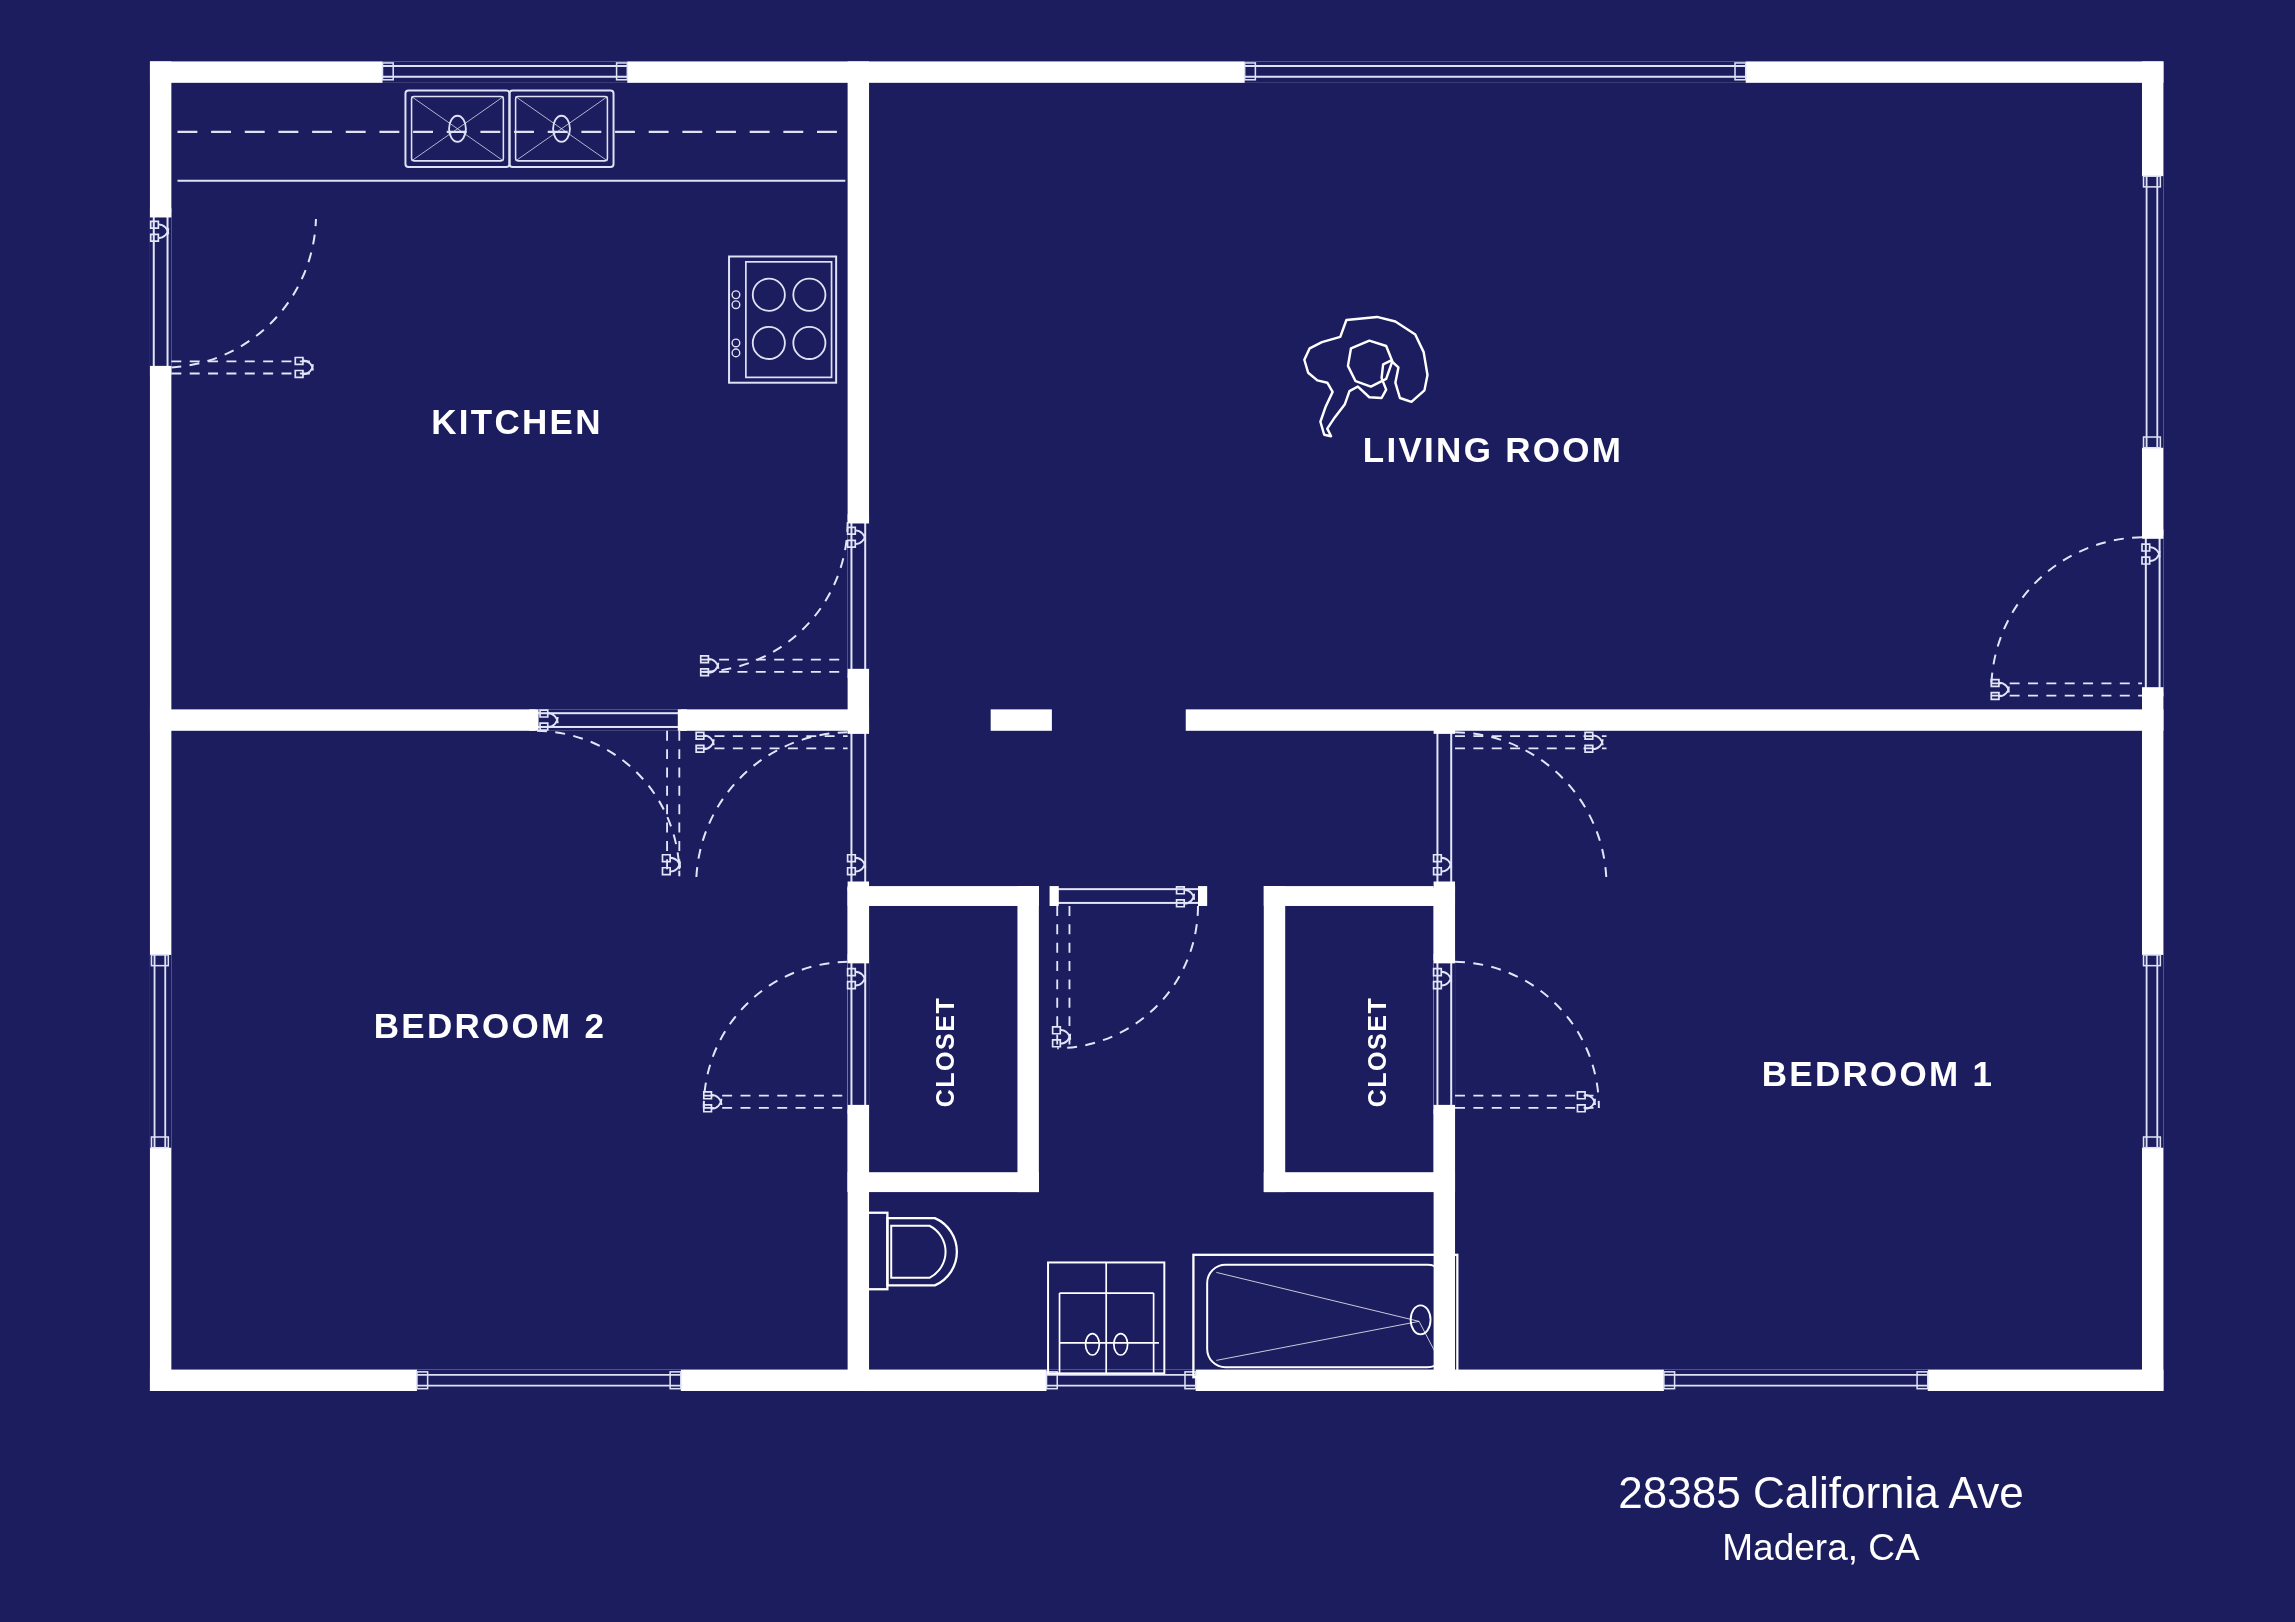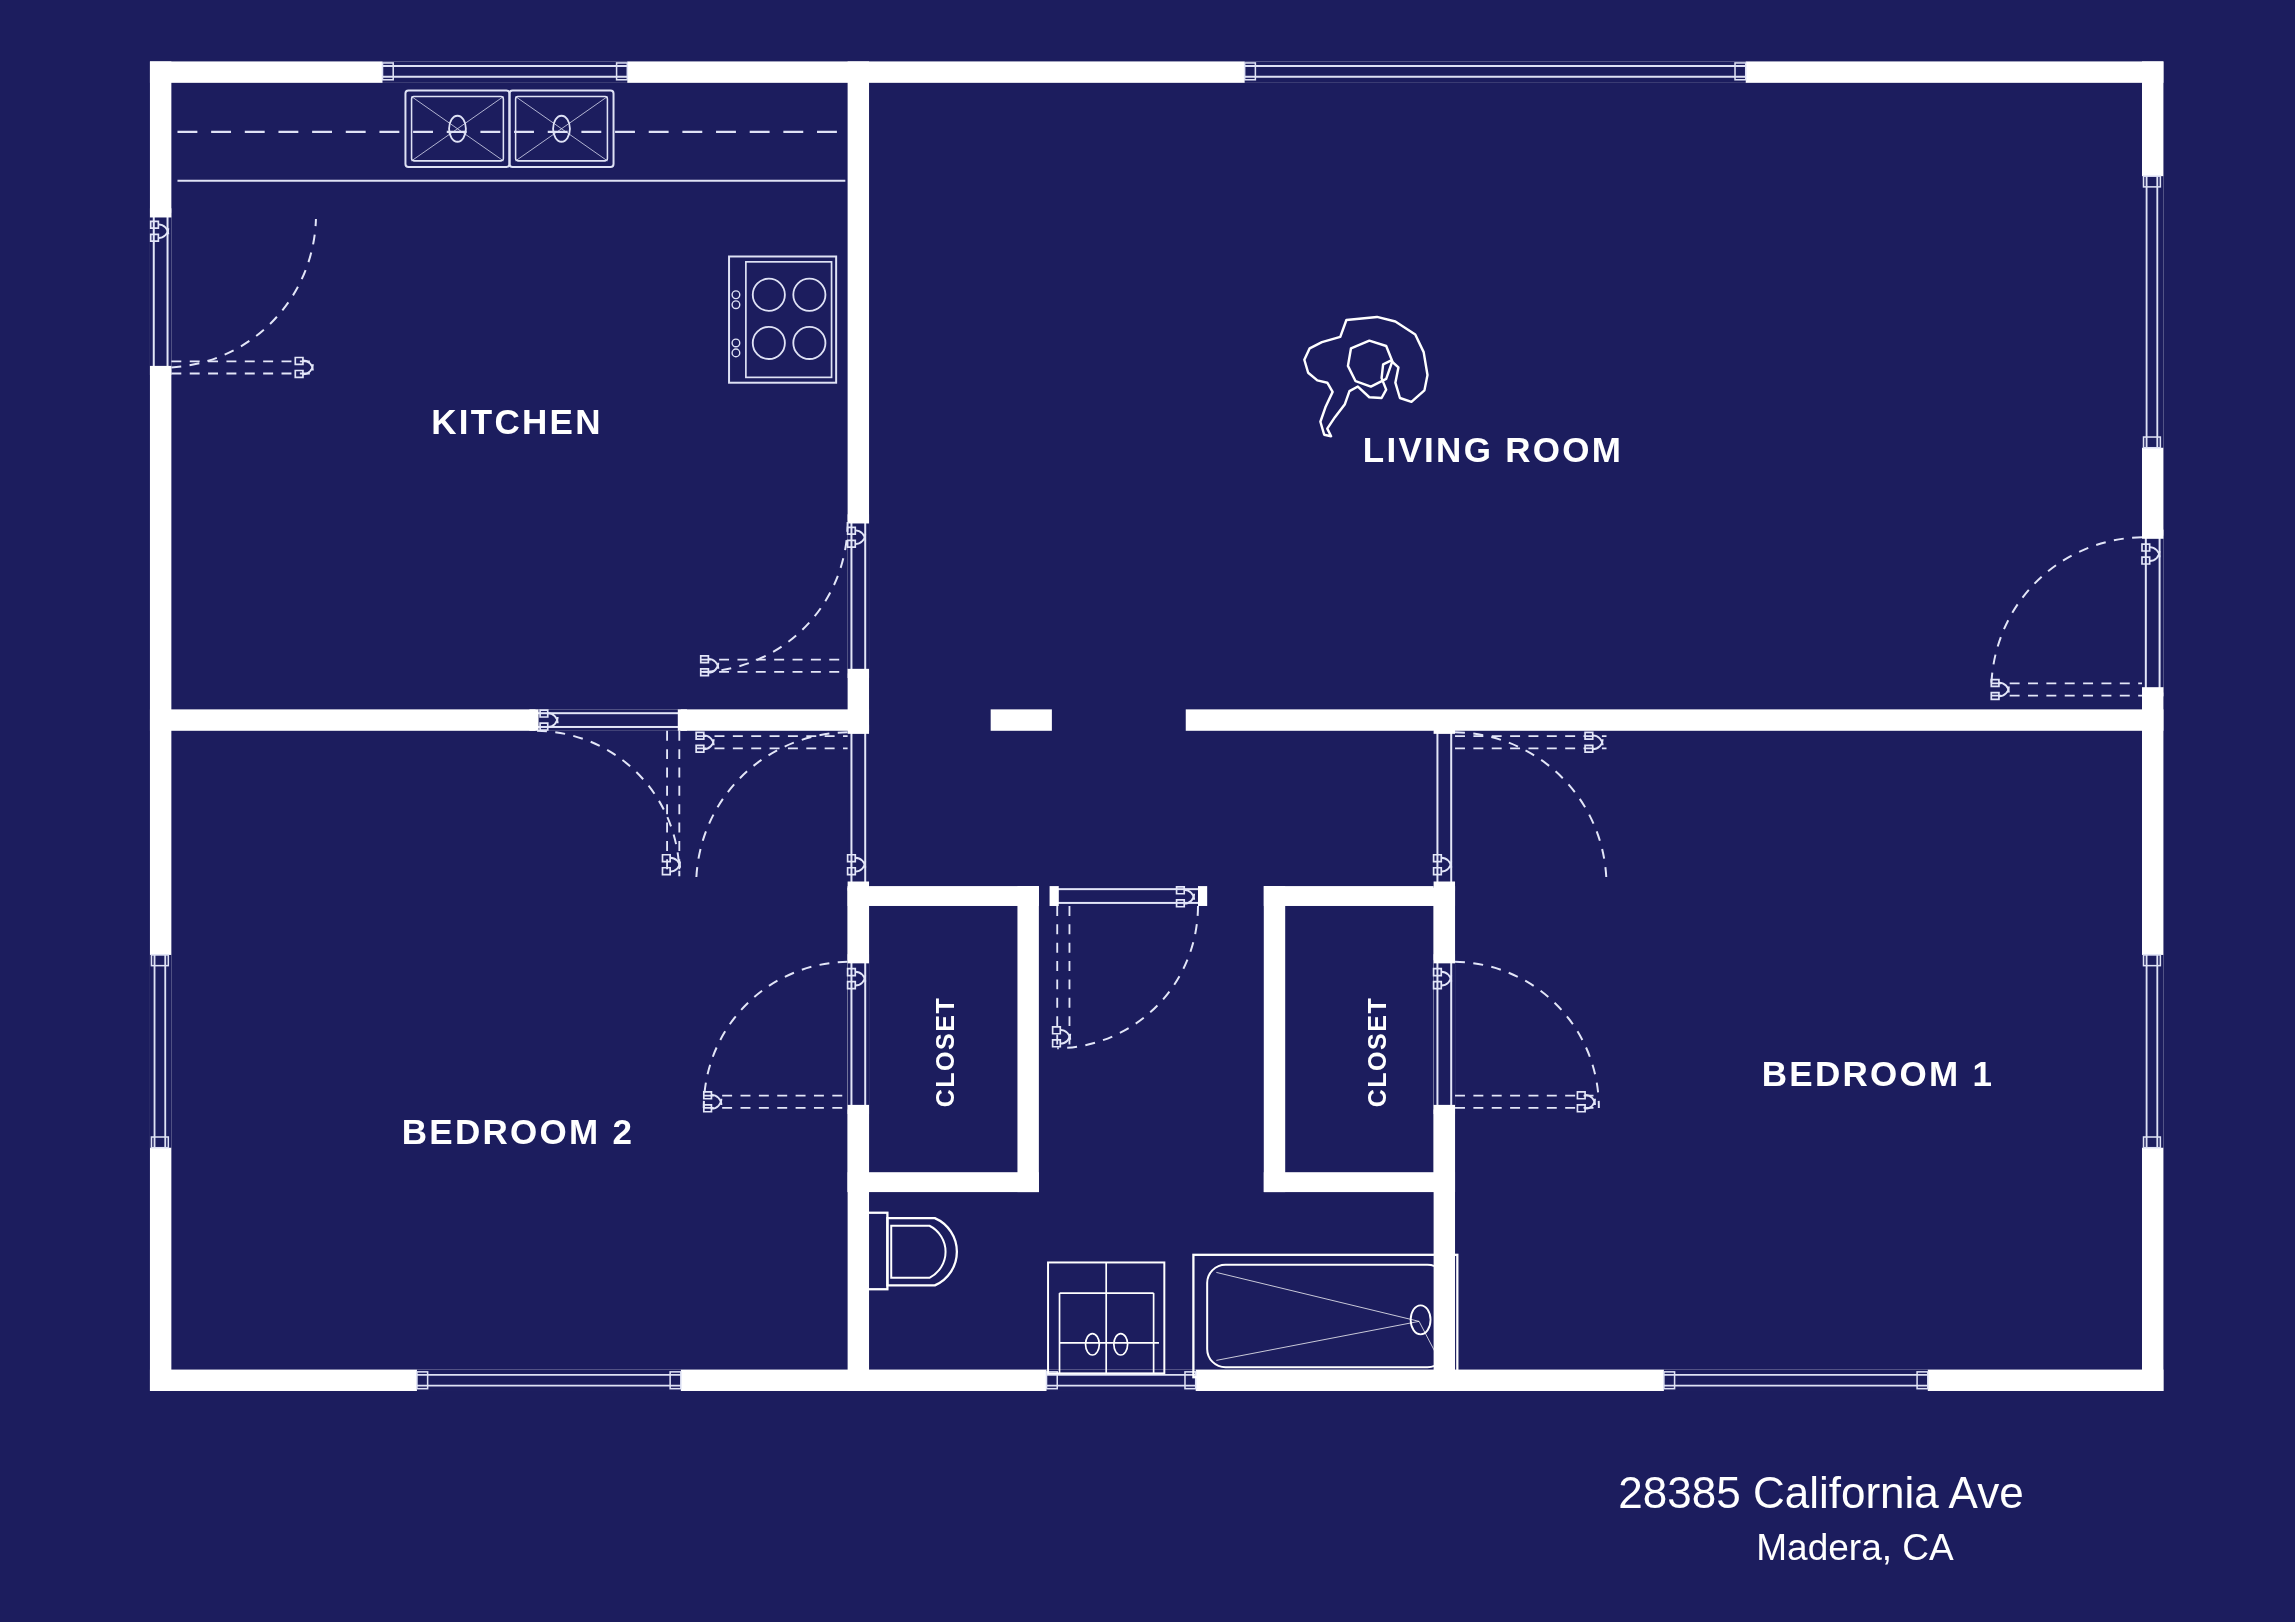--- a/index.html
+++ b/index.html
@@ -33,21 +33,20 @@
     white-space: nowrap;
     text-align: center;
   }
   .addr-line2 {
     position: absolute;
     color: #ffffff;
     font-weight: normal;
     font-size: 37px;
     white-space: nowrap;
     text-align: center;
-    margin-left: 34px;
   }
   svg.plan { position: absolute; left: 0; top: 0; width: 2295px; height: 1623px; }
 </style>
 </head>
 <body>
 
 <div id="stage">
 
   <svg class="plan" viewBox="0 0 3000 2121">
     <defs>
@@ -341,21 +340,21 @@
         <use href="#knob" x="2617" y="901"></use>
       </g>
 
     </g>
   </svg>
 
   <div class="label room-label" style="left:517px; top:422px; transform:translate(-50%,-50%);">KITCHEN</div>
 
   <div class="label room-label" style="left:1493px; top:450px; transform:translate(-50%,-50%);">LIVING ROOM</div>
 
-  <div class="label room-label" style="left:490px; top:1132px; transform:translate(-50%,-50%);margin-left:28px;">BEDROOM 2</div>
+  <div class="label room-label" style="left:490px; top:1026px; transform:translate(-50%,-50%);">BEDROOM 2</div>
 
   <div class="label room-label" style="left:1878px; top:1074px; transform:translate(-50%,-50%);text-align:right;">BEDROOM 1</div>
 
   <div class="label closet-label" style="left:945px; top:1052px; transform:translate(-50%,-50%) rotate(-90deg);">CLOSET</div>
 
   <div class="label closet-label" style="left:1377px; top:1052px; transform:translate(-50%,-50%) rotate(-90deg);">CLOSET</div>
 
   <div class="addr-line1" style="left:1821px; top:1468px; transform:translate(-50%,0);">28385 California Ave</div>
 
   <div class="addr-line2" style="left:1821px; top:1527px; transform:translate(-50%,0);">Madera, CA</div>

